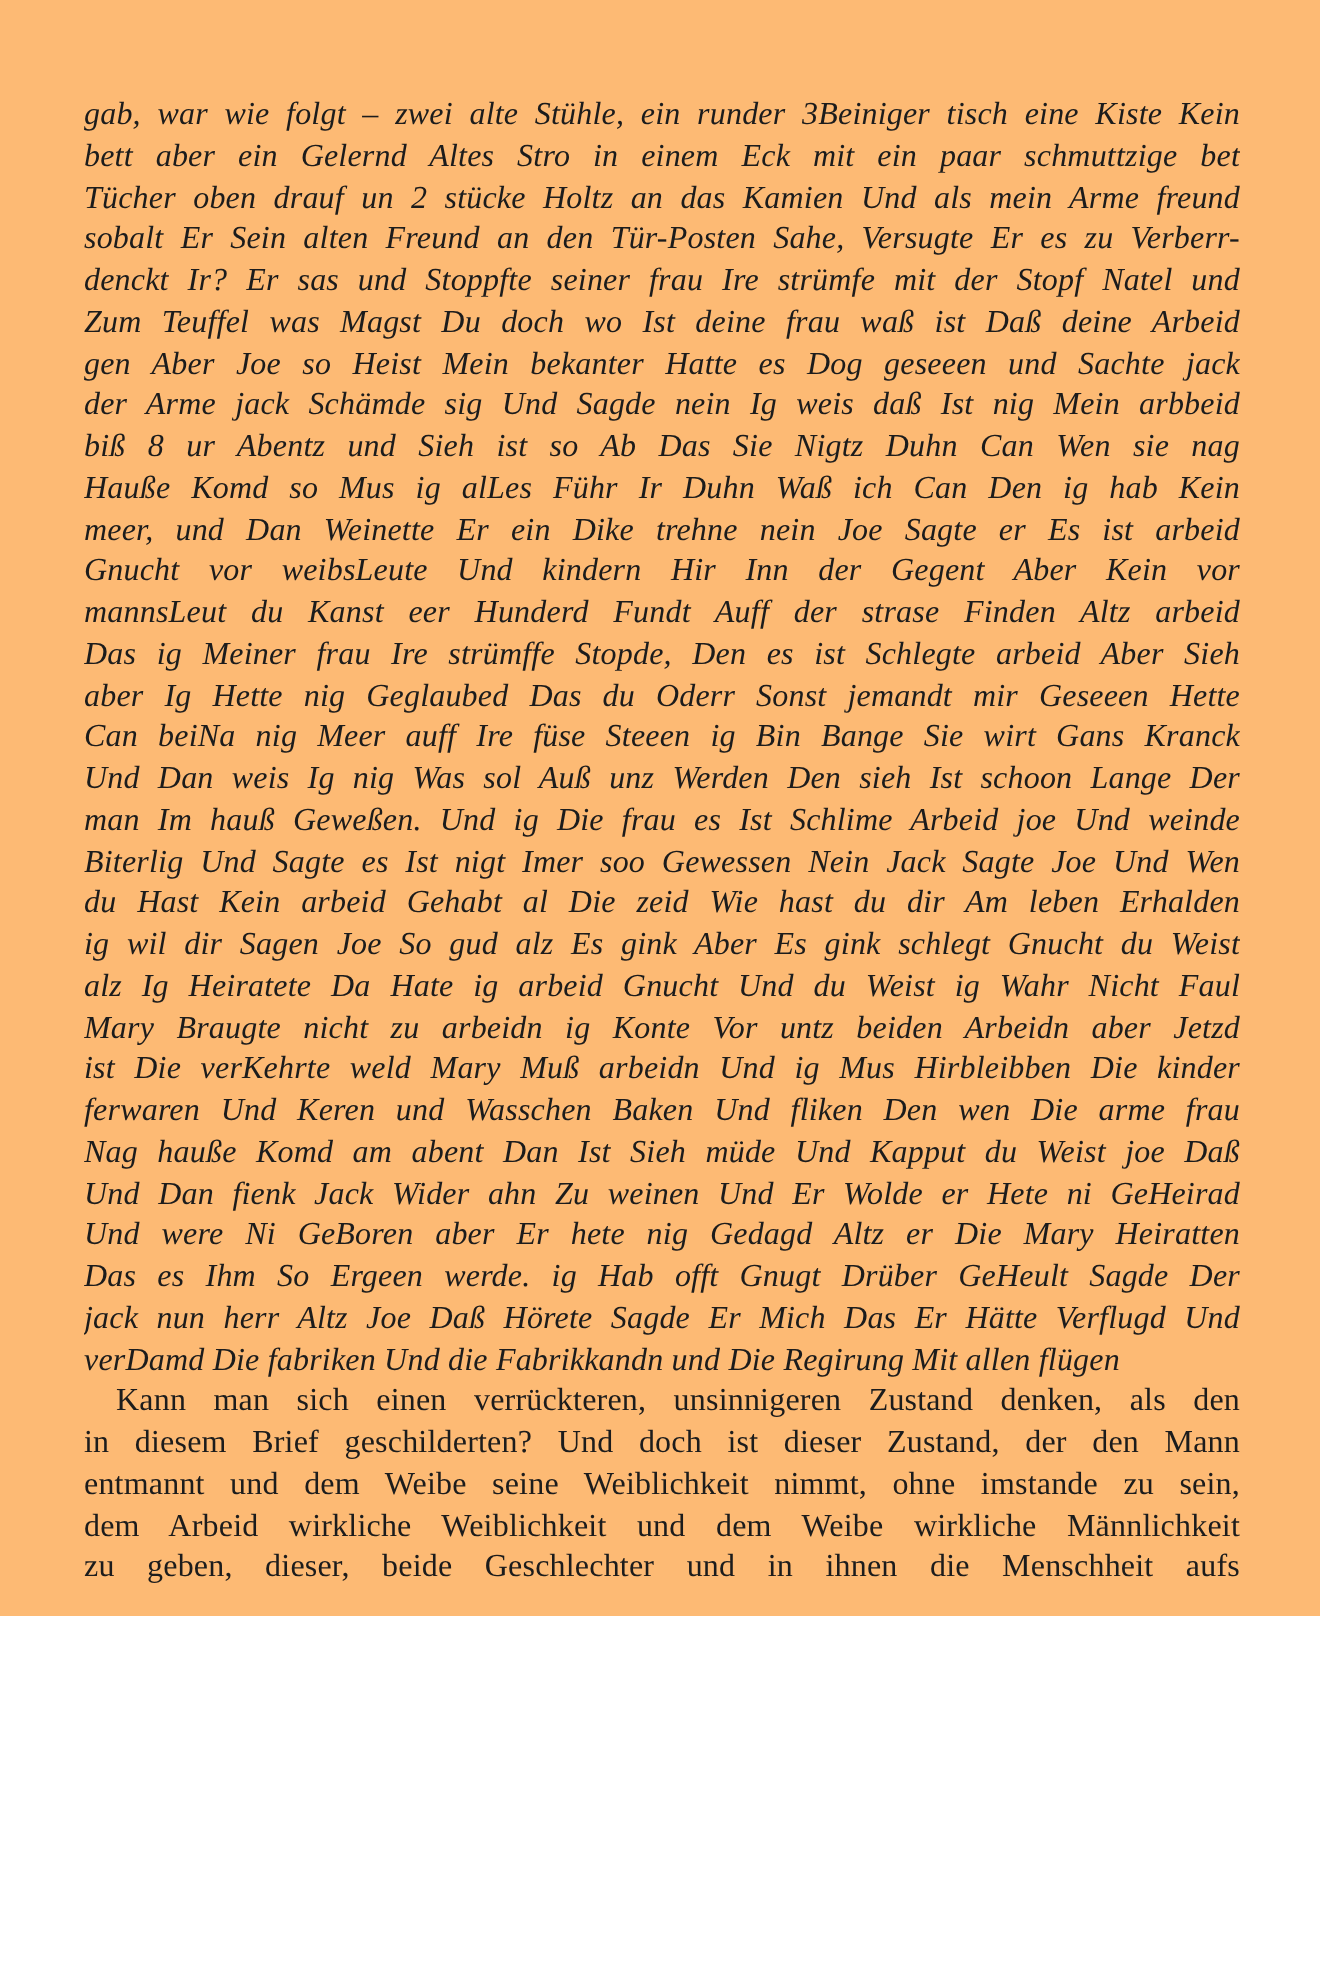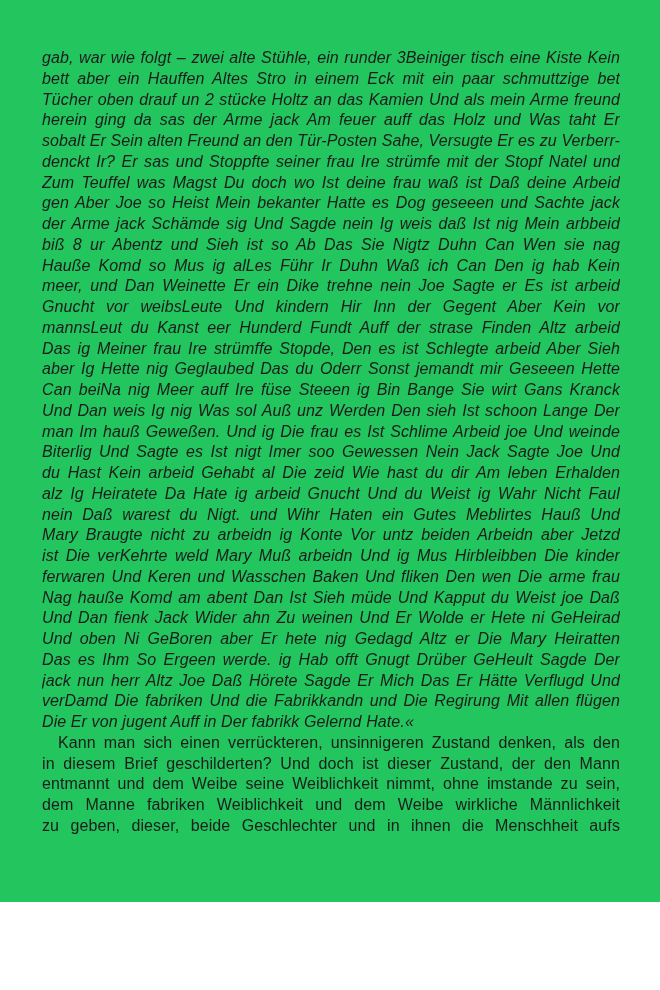--- a/index.html
+++ b/index.html
@@ -3,24 +3,24 @@
 <meta charset="utf-8">
 <style>
   html, body {
     margin: 0;
     padding: 0;
     background: #ffffff;
   }
   .page {
     position: relative;
     width: 660px;
-    height: 902px;
-    background: #22c55e;
+    height: 808px;
+    background: #fdba74;
     color: #1c1c1c;
-    font-family: Liberation Sans, sans-serif;
+    font-family: Liberation Serif, serif;
     overflow: hidden;
   }
   .text-block {
     position: absolute;
     left: 42px;
     top: 48px;
     width: 578px;
   }
   .para {
     margin: 0;
@@ -57,55 +57,53 @@
     text-align: right;
   }
 </style>
 </head>
 <body>
 
 <div class="page">
   <div class="text-block">
     <div class="para letter">
         <div class="line">gab, war wie folgt – zwei alte Stühle, ein runder 3Beiniger tisch eine Kiste Kein</div>
-        <div class="line">bett aber ein Hauffen Altes Stro in einem Eck mit ein paar schmuttzige bet</div>
+        <div class="line">bett aber ein Gelernd Altes Stro in einem Eck mit ein paar schmuttzige bet</div>
         <div class="line">Tücher oben drauf un 2 stücke Holtz an das Kamien Und als mein Arme freund</div>
-        <div class="line">herein ging da sas der Arme jack Am feuer auff das Holz und Was taht Er</div>
         <div class="line">sobalt Er Sein alten Freund an den Tür-Posten Sahe, Versugte Er es zu Verberr-</div>
         <div class="line">denckt Ir? Er sas und Stoppfte seiner frau Ire strümfe mit der Stopf Natel und</div>
         <div class="line">Zum Teuffel was Magst Du doch wo Ist deine frau waß ist Daß deine Arbeid</div>
         <div class="line">gen Aber Joe so Heist Mein bekanter Hatte es Dog geseeen und Sachte jack</div>
         <div class="line">der Arme jack Schämde sig Und Sagde nein Ig weis daß Ist nig Mein arbbeid</div>
         <div class="line">biß 8 ur Abentz und Sieh ist so Ab Das Sie Nigtz Duhn Can Wen sie nag</div>
         <div class="line">Hauße Komd so Mus ig alLes Führ Ir Duhn Waß ich Can Den ig hab Kein</div>
         <div class="line">meer, und Dan Weinette Er ein Dike trehne nein Joe Sagte er Es ist arbeid</div>
         <div class="line">Gnucht vor weibsLeute Und kindern Hir Inn der Gegent Aber Kein vor</div>
         <div class="line">mannsLeut du Kanst eer Hunderd Fundt Auff der strase Finden Altz arbeid</div>
         <div class="line">Das ig Meiner frau Ire strümffe Stopde, Den es ist Schlegte arbeid Aber Sieh</div>
         <div class="line">aber Ig Hette nig Geglaubed Das du Oderr Sonst jemandt mir Geseeen Hette</div>
         <div class="line">Can beiNa nig Meer auff Ire füse Steeen ig Bin Bange Sie wirt Gans Kranck</div>
         <div class="line">Und Dan weis Ig nig Was sol Auß unz Werden Den sieh Ist schoon Lange Der</div>
         <div class="line">man Im hauß Geweßen. Und ig Die frau es Ist Schlime Arbeid joe Und weinde</div>
         <div class="line">Biterlig Und Sagte es Ist nigt Imer soo Gewessen Nein Jack Sagte Joe Und Wen</div>
         <div class="line">du Hast Kein arbeid Gehabt al Die zeid Wie hast du dir Am leben Erhalden</div>
+        <div class="line">ig wil dir Sagen Joe So gud alz Es gink Aber Es gink schlegt Gnucht du Weist</div>
         <div class="line">alz Ig Heiratete Da Hate ig arbeid Gnucht Und du Weist ig Wahr Nicht Faul</div>
-        <div class="line">nein Daß warest du Nigt. und Wihr Haten ein Gutes Meblirtes Hauß Und</div>
         <div class="line">Mary Braugte nicht zu arbeidn ig Konte Vor untz beiden Arbeidn aber Jetzd</div>
         <div class="line">ist Die verKehrte weld Mary Muß arbeidn Und ig Mus Hirbleibben Die kinder</div>
         <div class="line">ferwaren Und Keren und Wasschen Baken Und fliken Den wen Die arme frau</div>
         <div class="line">Nag hauße Komd am abent Dan Ist Sieh müde Und Kapput du Weist joe Daß</div>
         <div class="line">Und Dan fienk Jack Wider ahn Zu weinen Und Er Wolde er Hete ni GeHeirad</div>
-        <div class="line">Und oben Ni GeBoren aber Er hete nig Gedagd Altz er Die Mary Heiratten</div>
+        <div class="line">Und were Ni GeBoren aber Er hete nig Gedagd Altz er Die Mary Heiratten</div>
         <div class="line">Das es Ihm So Ergeen werde. ig Hab offt Gnugt Drüber GeHeult Sagde Der</div>
         <div class="line">jack nun herr Altz Joe Daß Hörete Sagde Er Mich Das Er Hätte Verflugd Und</div>
         <div class="line">verDamd Die fabriken Und die Fabrikkandn und Die Regirung Mit allen flügen</div>
-        <div class="line">Die Er von jugent Auff in Der fabrikk Gelernd Hate.«</div>
       </div>
     <div class="para commentary">
         <div class="line">Kann man sich einen verrückteren, unsinnigeren Zustand denken, als den</div>
         <div class="line">in diesem Brief geschilderten? Und doch ist dieser Zustand, der den Mann</div>
         <div class="line">entmannt und dem Weibe seine Weiblichkeit nimmt, ohne imstande zu sein,</div>
-        <div class="line">dem Manne fabriken Weiblichkeit und dem Weibe wirkliche Männlichkeit</div>
+        <div class="line">dem Arbeid wirkliche Weiblichkeit und dem Weibe wirkliche Männlichkeit</div>
         <div class="line">zu geben, dieser, beide Geschlechter und in ihnen die Menschheit aufs</div>
       </div>
   </div>
   <div class="page-number">142</div>
 </div>
 
 </body></html>

